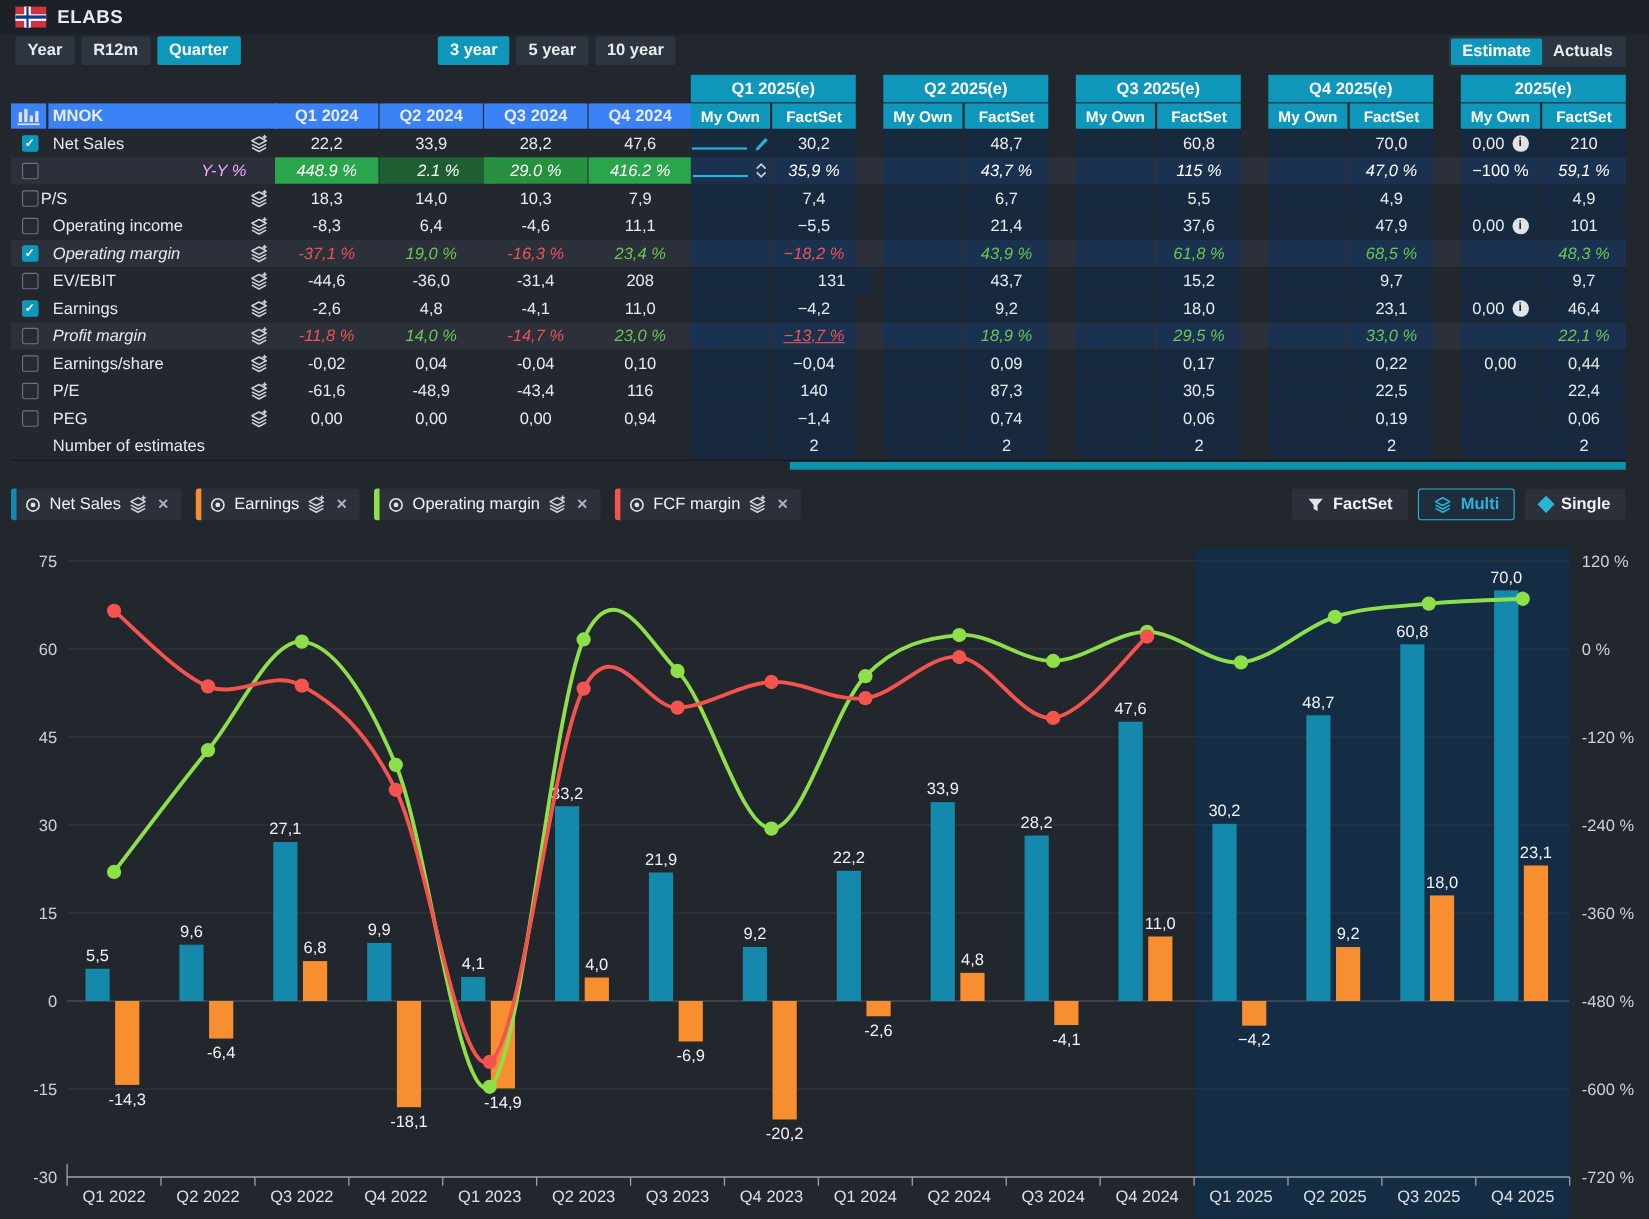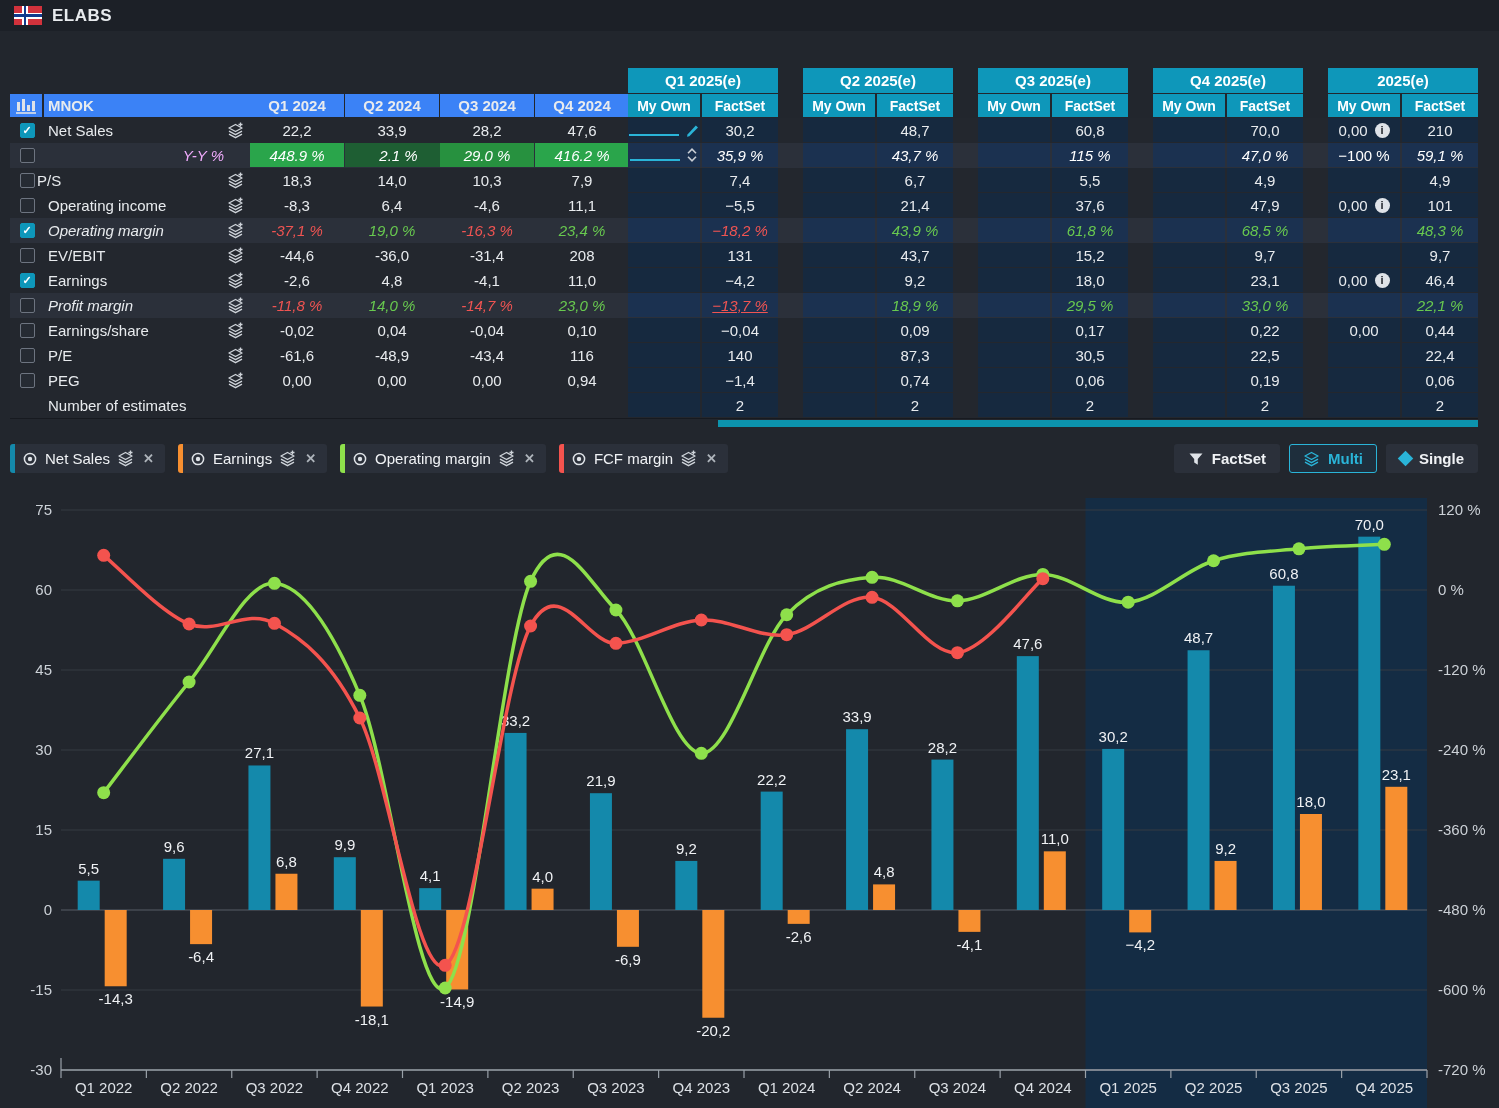--- a/index.html
+++ b/index.html
@@ -78,20 +78,36 @@
       <span class="flag">
           <span class="wv"></span>
           <span class="wh"></span>
           <span class="bv"></span>
           <span class="bh"></span>
         </span>
       <span class="title">ELABS</span>
     </div>
   </div>
 
+  <div id="row2">
+    <div id="period-group">
+        <div class="btn">Year</div>
+        <div class="btn">R12m</div>
+        <div class="btn active">Quarter</div>
+      </div>
+    <div id="range-group">
+        <div class="btn active">3 year</div>
+        <div class="btn">5 year</div>
+        <div class="btn">10 year</div>
+      </div>
+    <div id="toggle-group">
+        <div class="btn active">Estimate</div>
+        <div class="btn">Actuals</div>
+      </div>
+  </div>
 
   <div id="ftable">
       <div class="abs hcell" style="left: 0px; top: 26px; width: 32px; height: 23px;">
         <svg width="22" height="17" viewBox="0 0 22 17">
           <rect x="2" y="5" width="3" height="9" fill="#dfe3e8"></rect>
           <rect x="7" y="2" width="3" height="12" fill="#dfe3e8"></rect>
           <rect x="12" y="8" width="3" height="6" fill="#dfe3e8"></rect>
           <rect x="17" y="4" width="3" height="10" fill="#dfe3e8"></rect>
           <rect x="1" y="15.2" width="20" height="1.6" fill="#dfe3e8"></rect>
         </svg>
@@ -296,21 +312,21 @@
             <path d="M2 9.2 L8.5 12.7 L15 9.2" fill="none" stroke="#cfd4da" stroke-width="1.4" stroke-linejoin="round"></path>
             <path d="M2 12.2 L8.5 15.7 L15 12.2" fill="none" stroke="#cfd4da" stroke-width="1.4" stroke-linejoin="round"></path>
             <path d="M13.5 0.5 V4.5 M11.5 2.5 H15.5" stroke="#cfd4da" stroke-width="1.3" fill="none"></path>
           </svg>
         </div>
         <div class="cell" style="left: 240px; width: 94px;">-44,6</div>
         <div class="cell" style="left: 335px; width: 94px;">-36,0</div>
         <div class="cell" style="left: 430px; width: 94px;">-31,4</div>
         <div class="cell" style="left: 525px; width: 94px;">208</div>
         <div class="cell est" style="left: 618px; width: 72px;"></div>
-        <div class="cell est" style="left: 692px; width: 76px;">131</div>
+        <div class="cell est" style="left: 692px; width: 76px; padding-left: 16px;">131</div>
         <div class="cell est" style="left: 793px; width: 72px;"></div>
         <div class="cell est" style="left: 867px; width: 76px;">43,7</div>
         <div class="cell est" style="left: 968px; width: 72px;"></div>
         <div class="cell est" style="left: 1042px; width: 76px;">15,2</div>
         <div class="cell est" style="left: 1143px; width: 72px;"></div>
         <div class="cell est" style="left: 1217px; width: 76px;">9,7</div>
         <div class="cell est" style="left: 1318px; width: 72px;"></div>
         <div class="cell est" style="left: 1392px; width: 76px;">9,7</div>
       </div>
       <div class="t-row" style="top: 200px;">

